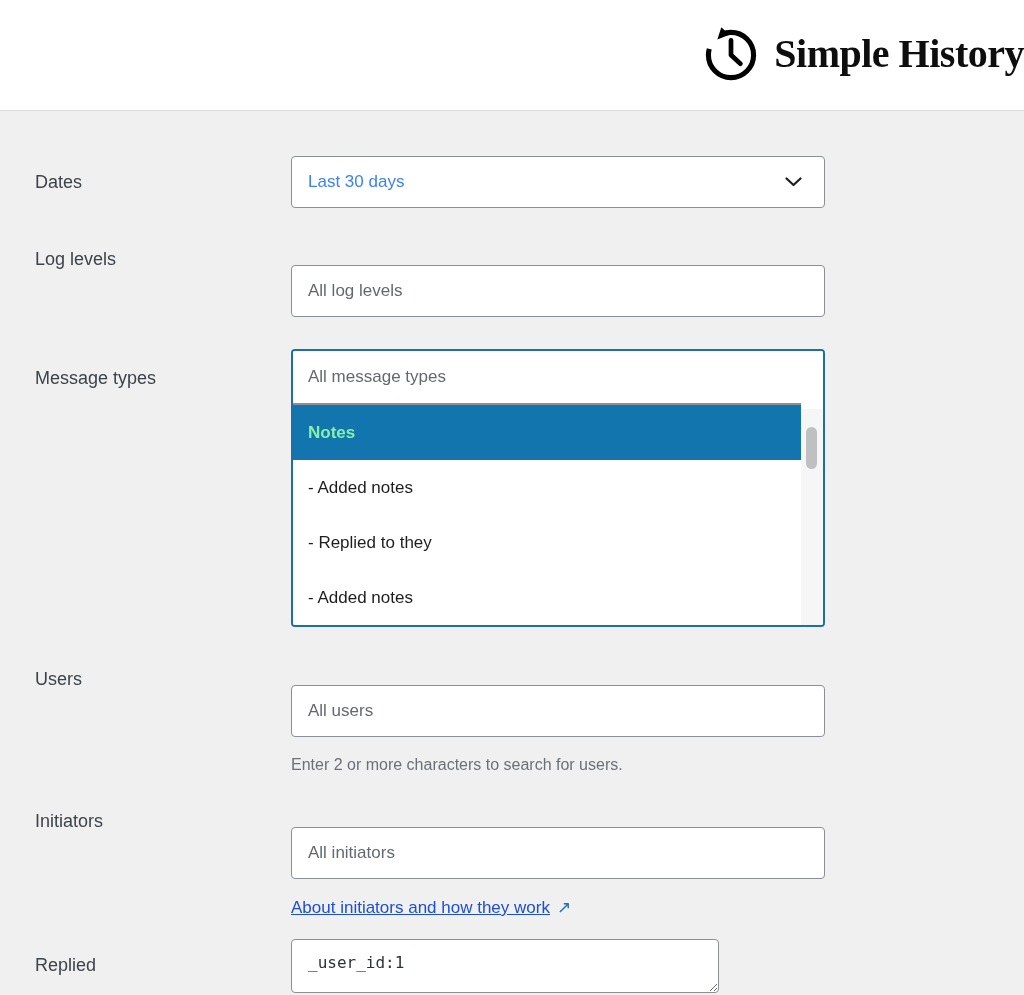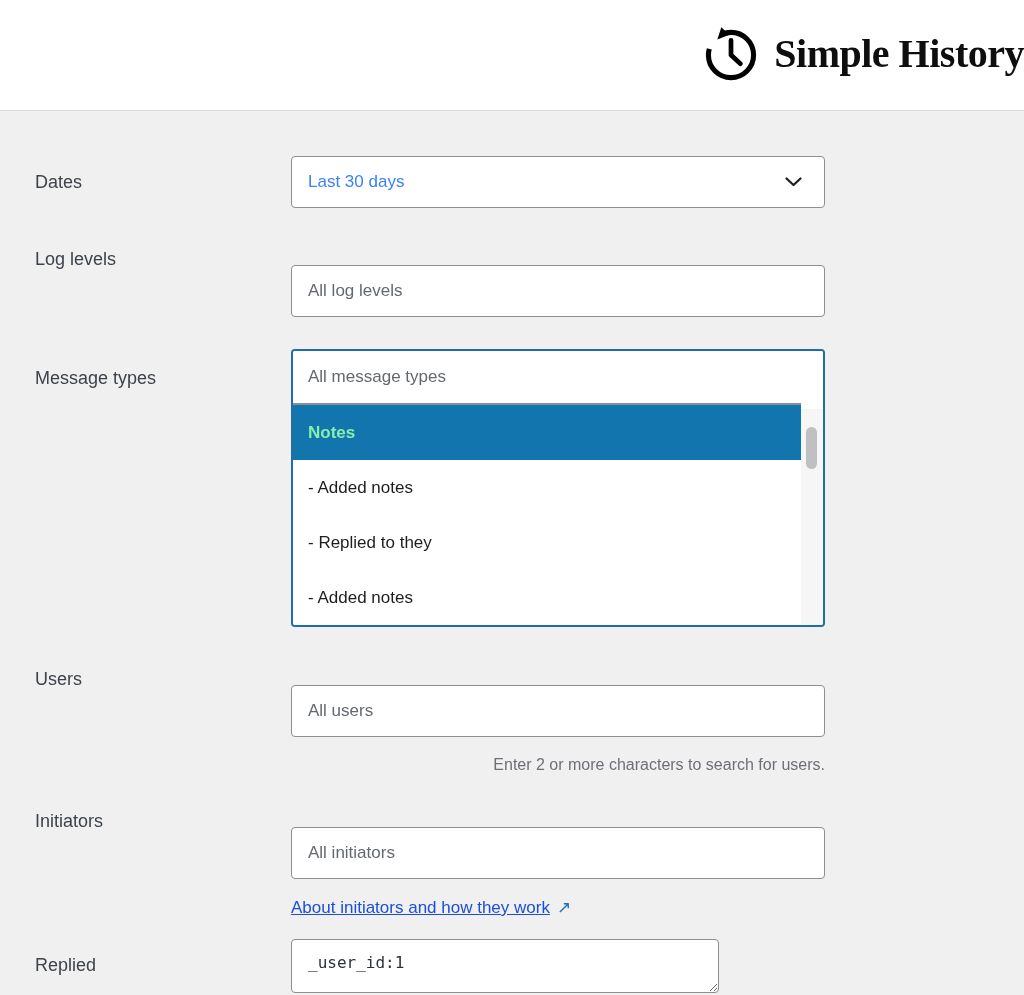--- a/index.html
+++ b/index.html
@@ -132,21 +132,20 @@
     border-radius:6px;
     background:#c0c0c2;
   }
 
   
   .help-text {
     font-size:16px;
     color:#6c7076;
     margin-top:18px;
     line-height:20px;
-    text-align:right;
   }
   .link-line { margin-top:18px; line-height:22px; font-size:17px; }
   .ext-link {
     color:#1d4ed8;
     text-decoration:underline;
     cursor:pointer;
   }
   .ext-arrow {
     color:#2271b1;
     text-decoration:none;

